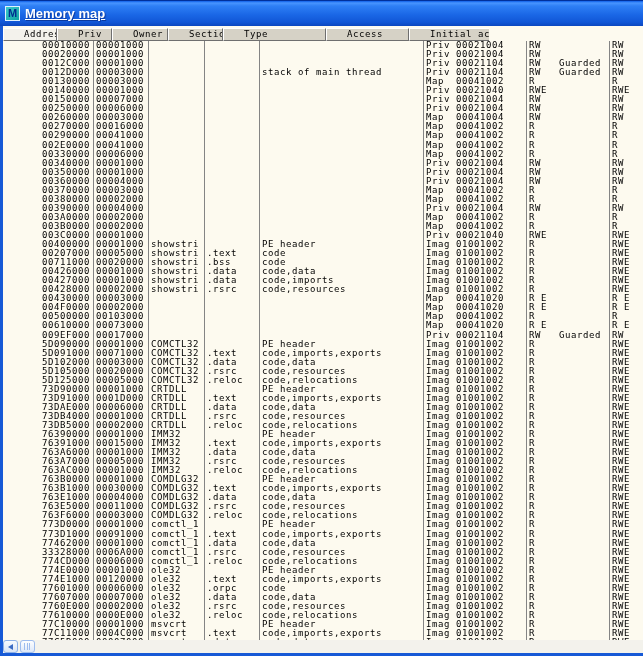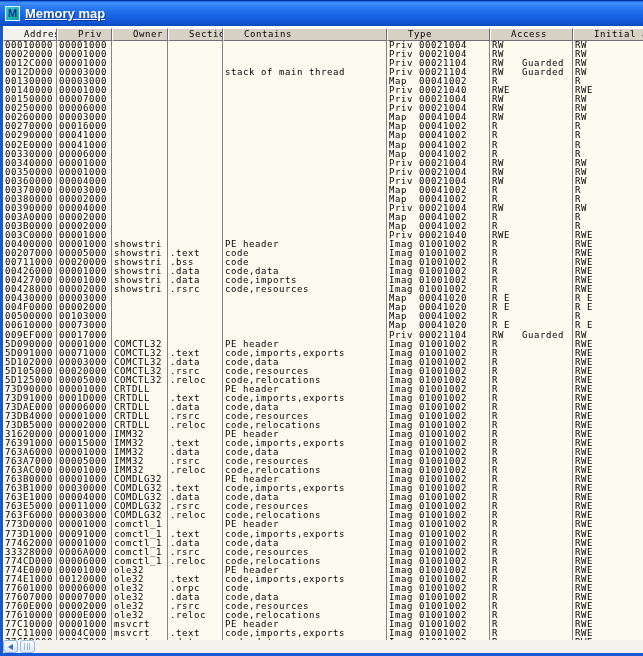--- a/index.html
+++ b/index.html
@@ -54,21 +54,21 @@
   .hcell {
     height:13px; flex:none;
     background:var(--header-bg,#D6D2C6);
     border:1px solid; border-color:#FFFFFF #6F6F6F #6F6F6F #FFFFFF;
     font-size:9px; line-height:10px; letter-spacing:0.58px;
     color:#000; padding-left:20px; white-space:pre; overflow:hidden;
   }
   .hcell.c0 { background:var(--header-active-bg,#F3F2EC); }
 
   
-  .grid { height:599px; flex:none; overflow:hidden; }
+  .grid { height:599px; flex:none; overflow:hidden;margin-left:37px; }
   .row { display:flex; height:9.05px; overflow:hidden; }
   .cell {
     flex:none; height:100%;
     border-right:1px solid var(--grid-line,#848484);
     font-size:9px; line-height:9px; letter-spacing:0.58px;
     color:#000; padding-left:2px; white-space:pre; overflow:hidden;
   }
   .c0 { width:54px; } .c1 { width:55px; } .c2 { width:56px; }
   .c3 { width:55px; } .c4 { width:164px; } .c5 { width:103px; }
   .c6 { width:83px; } .c7 { width:80px; border-right:none; }
@@ -111,21 +111,20 @@
   </div>
 
   <div class="leftborder"></div>
 
   <div class="client">
     <div class="hdr">
         <div class="hcell c0">Address</div>
         <div class="hcell c1">Priv</div>
         <div class="hcell c2">Owner</div>
         <div class="hcell c3">Section</div>
-        <div class="hcell c4">Contains</div>
         <div class="hcell c5">Type</div>
         <div class="hcell c6">Access</div>
         <div class="hcell c7">Initial access</div>
       </div>
     <div class="grid">
         <div class="row">
           <div class="cell c0">00010000</div>
           <div class="cell c1">00001000</div>
           <div class="cell c2"></div>
           <div class="cell c3"></div>
@@ -548,21 +547,21 @@
           <div class="cell c0">73DB5000</div>
           <div class="cell c1">00002000</div>
           <div class="cell c2">CRTDLL</div>
           <div class="cell c3">.reloc</div>
           <div class="cell c4">code,relocations</div>
           <div class="cell c5">Imag 01001002</div>
           <div class="cell c6">R</div>
           <div class="cell c7">RWE</div>
         </div>
         <div class="row">
-          <div class="cell c0">31620000</div>
+          <div class="cell c0">76390000</div>
           <div class="cell c1">00001000</div>
           <div class="cell c2">IMM32</div>
           <div class="cell c3"></div>
           <div class="cell c4">PE header</div>
           <div class="cell c5">Imag 01001002</div>
           <div class="cell c6">R</div>
           <div class="cell c7">RWE</div>
         </div>
         <div class="row">
           <div class="cell c0">76391000</div>

